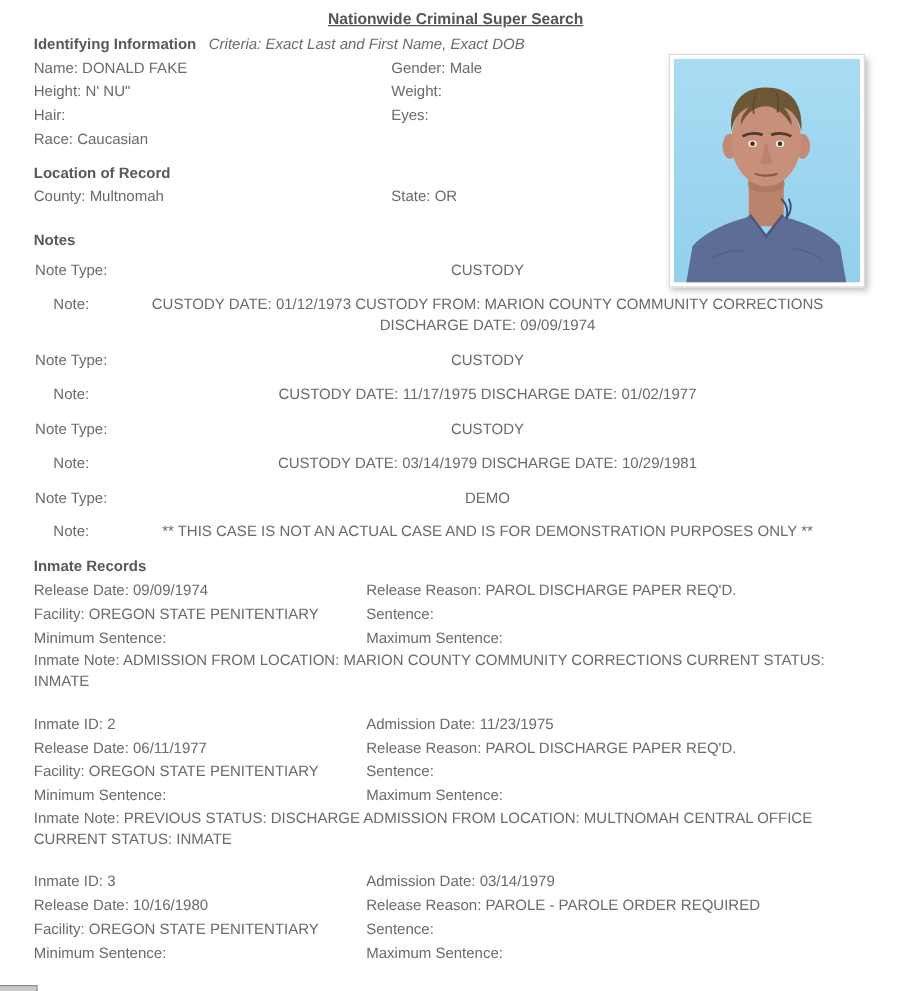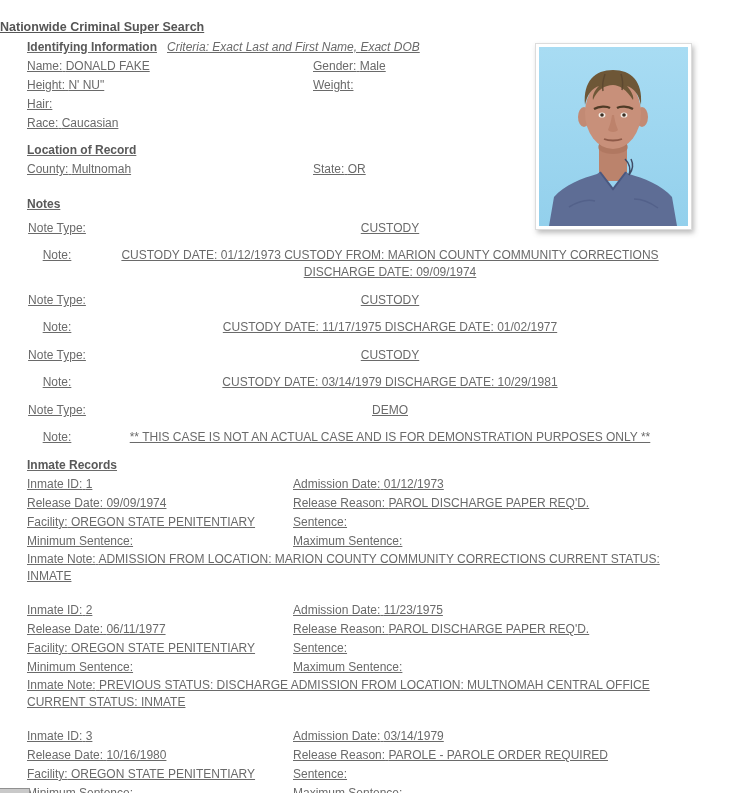--- a/index.html
+++ b/index.html
@@ -5,23 +5,23 @@
   * { margin:0; padding:0; box-sizing:border-box; }
   html,body { width:729px; height:793px; }
   body {
     font-family:"Liberation Sans", sans-serif;
     font-size:12px;
     color:#6a6a6a;
     background:#ffffff;
     overflow:hidden;
     position:relative;
   }
-  .title-row { padding-top:20px; font-weight:bold; color:#555555; }
+  .title-row { padding-top:8px; text-align:center; font-weight:bold; color:#555555; }
   .title-row span { text-decoration:underline; font-size:12.5px; }
-  .page { padding-left:27px; width:719px;text-decoration:underline; }
+  .page { padding-left:27px; width:719px; }
   .heading { font-weight:bold; color:#595959; }
   .sec-head { line-height:19px; }
   .id-head { margin-top:4px; }
   .criteria { font-style:italic; margin-left:10px; color:#6a6a6a; }
   .frow { display:flex; line-height:19px; }
   .c1 { width:286px; }
   .c1r { width:266px; }
   .c2 { flex:1; }
   .loc-head { margin-top:8px; }
   .notes-head { margin-top:16px; }
@@ -63,20 +63,21 @@
   <div class="frow">
     <div class="c1"><span>Name:</span> <span>DONALD FAKE</span></div>
     <div class="c2"><span>Gender:</span> <span>Male</span></div>
   </div>
   <div class="frow">
     <div class="c1"><span>Height:</span> <span>N' NU"</span></div>
     <div class="c2"><span>Weight:</span> <span></span></div>
   </div>
   <div class="frow">
     <div class="c1"><span>Hair:</span> <span></span></div>
+    <div class="c2"><span>Eyes:</span> <span></span></div>
   </div>
   <div class="frow">
     <div class="c1"><span>Race:</span> <span>Caucasian</span></div>
     <div class="c2"><span></span></div>
   </div>
 
   <div class="sec-head loc-head">
     <span class="heading">Location of Record</span>
   </div>
   <div class="frow">
@@ -122,24 +123,20 @@
   <div class="note-row plain">
     <div class="nlabel">Note:</div>
     <div class="nvalue">** THIS CASE IS NOT AN ACTUAL CASE AND IS FOR DEMONSTRATION PURPOSES ONLY **</div>
   </div>
 
   <div class="sec-head ir-head">
     <span class="heading">Inmate Records</span>
   </div>
 
   <div class="record">
-    <div class="frow">
-      <div class="c1r"><span>Inmate ID:</span> <span>1</span></div>
-      <div class="c2"><span>Admission Date:</span> <span>01/12/1973</span></div>
-    </div>
     <div class="frow">
       <div class="c1r"><span>Release Date:</span> <span>09/09/1974</span></div>
       <div class="c2"><span>Release Reason:</span> <span>PAROL DISCHARGE PAPER REQ'D.</span></div>
     </div>
     <div class="frow">
       <div class="c1r"><span>Facility:</span> <span>OREGON STATE PENITENTIARY</span></div>
       <div class="c2"><span>Sentence:</span> <span></span></div>
     </div>
     <div class="frow">
       <div class="c1r"><span>Minimum Sentence:</span> <span></span></div>

